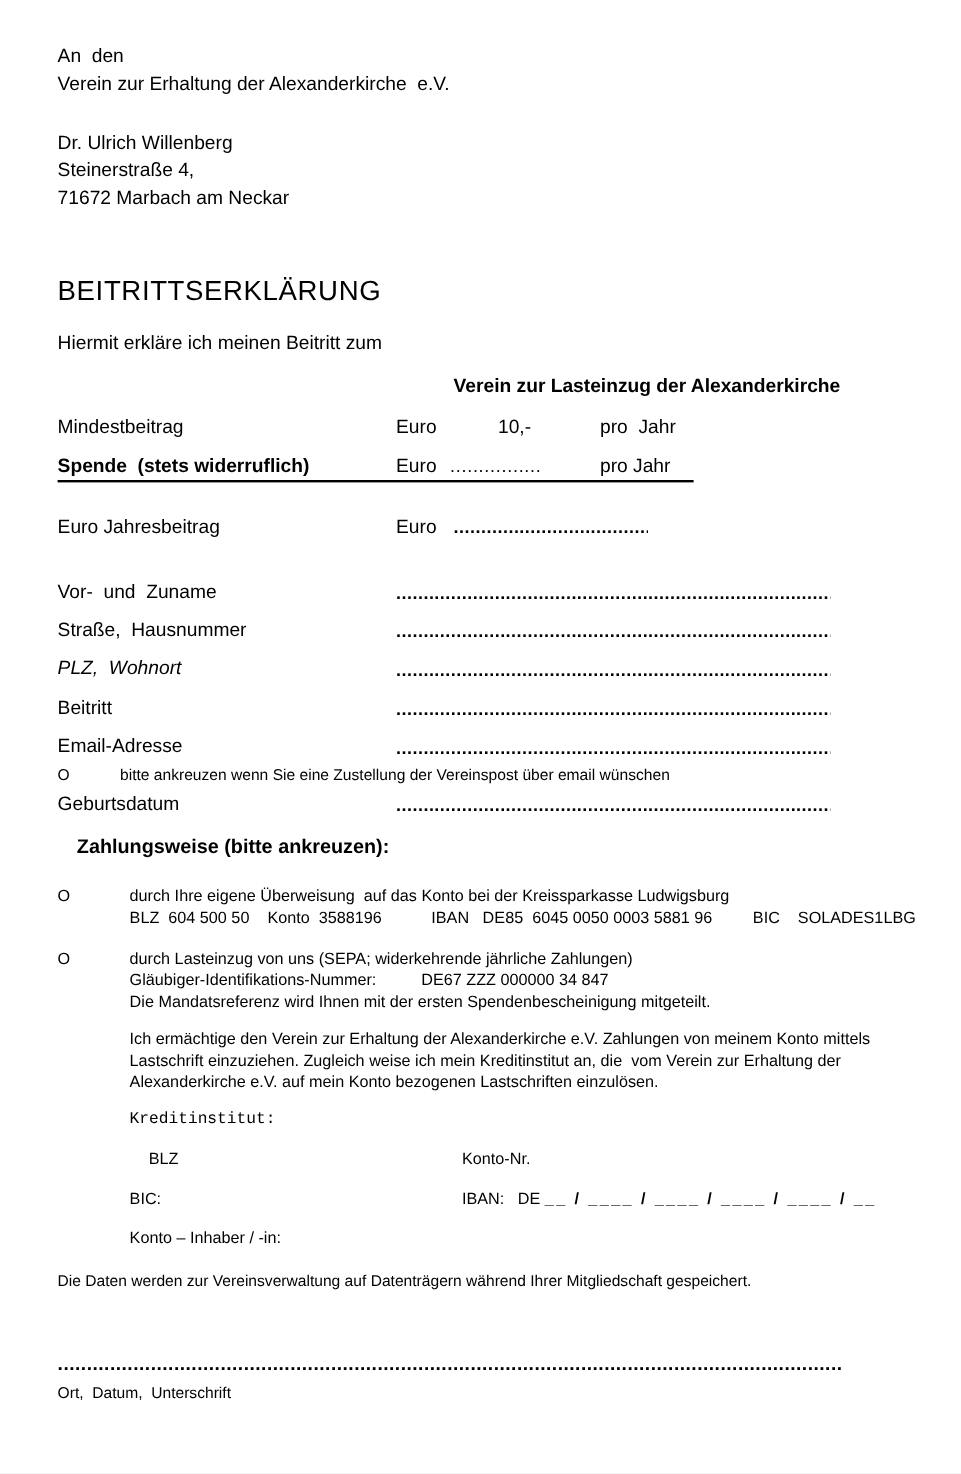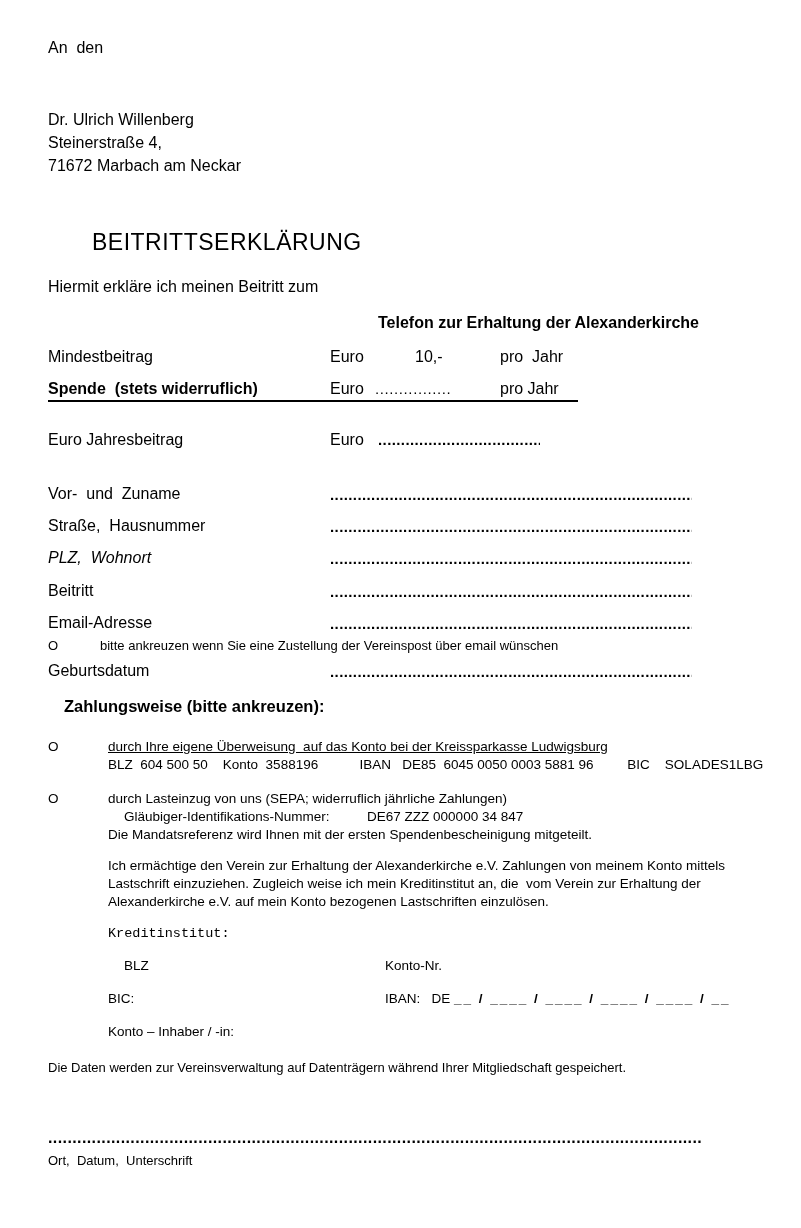--- a/index.html
+++ b/index.html
@@ -30,29 +30,30 @@
   }
   .rule { background:#000000; height:2px; }
   .slots { letter-spacing:2px; font-weight:bold; }
 </style>
 </head>
 <body>
 
 <div class="page">
 
   <div class="abs t16" style="left:48px; top:38px;">An  den</div>
+  <div class="abs t16" style="left:48px; top:61px;">Verein zur Erhaltung der Alexanderkirche  e.V.</div>
   <div class="abs t16" style="left:48px; top:110px;">Dr. Ulrich Willenberg</div>
   <div class="abs t16" style="left:48px; top:133px;">Steinerstraße 4,</div>
   <div class="abs t16" style="left:48px; top:156px;">71672 Marbach am Neckar</div>
 
-  <div class="abs t23" style="left:48px; top:228px;margin-left:44px;">BEITRITTSERKLÄRUNG</div>
+  <div class="abs t23" style="left:48px; top:228px;">BEITRITTSERKLÄRUNG</div>
 
   <div class="abs t16" style="left:48px; top:277px;">Hiermit erkläre ich meinen Beitritt zum</div>
   <div class="abs t16 b" style="left:378px; top:275px; line-height:19px;">
-    <div>Telefon zur Erhaltung der Alexanderkirche</div>
+    <div>Verein zur Lasteinzug der Alexanderkirche</div>
   </div>
 
   <div>
     <div class="abs t16" style="left:48px;  top:347px;">Mindestbeitrag</div>
     <div class="abs t16" style="left:330px; top:347px;">Euro</div>
     <div class="abs t16" style="left:415px; top:347px;">10,-</div>
     <div class="abs t16" style="left:500px; top:347px;">pro  Jahr</div>
   </div>
 
   <div>
@@ -97,28 +98,28 @@
 
   <div>
     <div class="abs t16" style="left:48px; top:661px;">Geburtsdatum</div>
     <div class="abs dots" style="left:330px; top:662px; width:362px;">..........................................................................................</div>
   </div>
 
   <div class="abs b" style="left:48px; top:697px; font-size:16.5px;margin-left:16px;">Zahlungsweise (bitte ankreuzen):</div>
 
   <div>
     <div class="abs t135" style="left:48px;  top:738px;">O</div>
-    <div class="abs t135" style="left:108px; top:738px;text-decoration:underline;">durch Ihre eigene Überweisung  auf das Konto bei der Kreissparkasse Ludwigsburg</div>
+    <div class="abs t135" style="left:108px; top:738px;">durch Ihre eigene Überweisung  auf das Konto bei der Kreissparkasse Ludwigsburg</div>
     <div class="abs t135" style="left:108px; top:756px;">BLZ  604 500 50    Konto  3588196           IBAN   DE85  6045 0050 0003 5881 96         BIC    SOLADES1LBG</div>
   </div>
 
   <div>
     <div class="abs t135" style="left:48px;  top:790px;">O</div>
-    <div class="abs t135" style="left:108px; top:790px;">durch Lasteinzug von uns (SEPA; widerruflich jährliche Zahlungen)</div>
-    <div class="abs t135" style="left:108px; top:808px;margin-left:16px;">Gläubiger-Identifikations-Nummer:          DE67 ZZZ 000000 34 847</div>
+    <div class="abs t135" style="left:108px; top:790px;">durch Lasteinzug von uns (SEPA; widerkehrende jährliche Zahlungen)</div>
+    <div class="abs t135" style="left:108px; top:808px;">Gläubiger-Identifikations-Nummer:          DE67 ZZZ 000000 34 847</div>
     <div class="abs t135" style="left:108px; top:826px;">Die Mandatsreferenz wird Ihnen mit der ersten Spendenbescheinigung mitgeteilt.</div>
   </div>
 
   <div>
     <div class="abs t135" style="left:108px; top:857px;">Ich ermächtige den Verein zur Erhaltung der Alexanderkirche e.V. Zahlungen von meinem Konto mittels</div>
     <div class="abs t135" style="left:108px; top:875px;">Lastschrift einzuziehen. Zugleich weise ich mein Kreditinstitut an, die  vom Verein zur Erhaltung der</div>
     <div class="abs t135" style="left:108px; top:893px;">Alexanderkirche e.V. auf mein Konto bezogenen Lastschriften einzulösen.</div>
   </div>
 
   <div>

